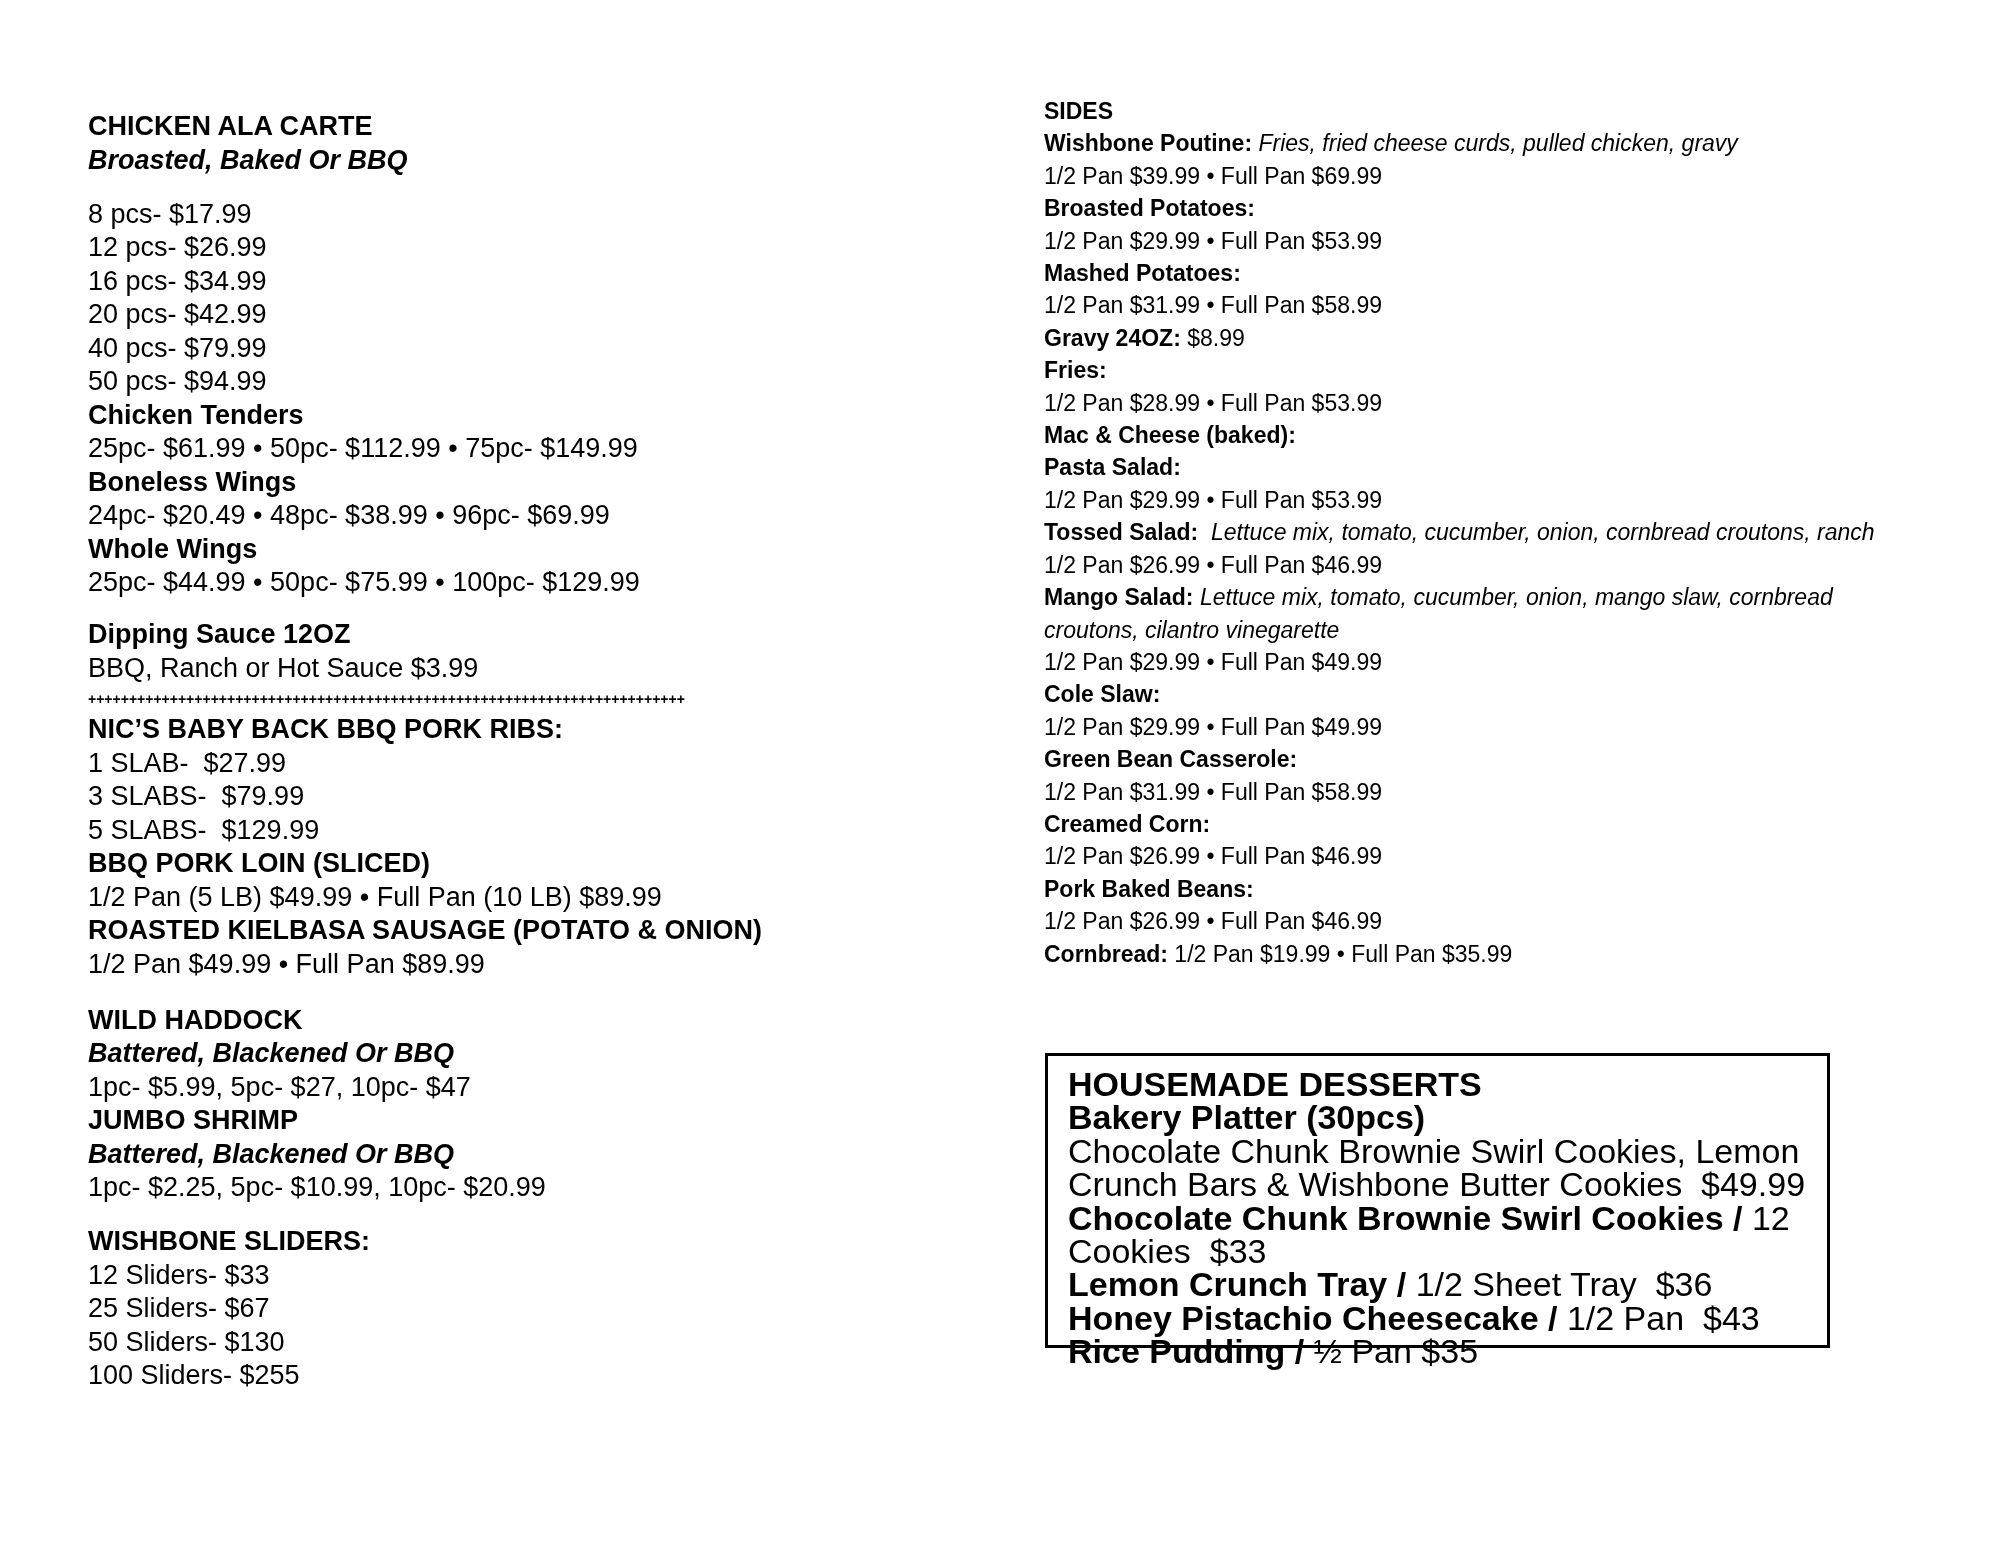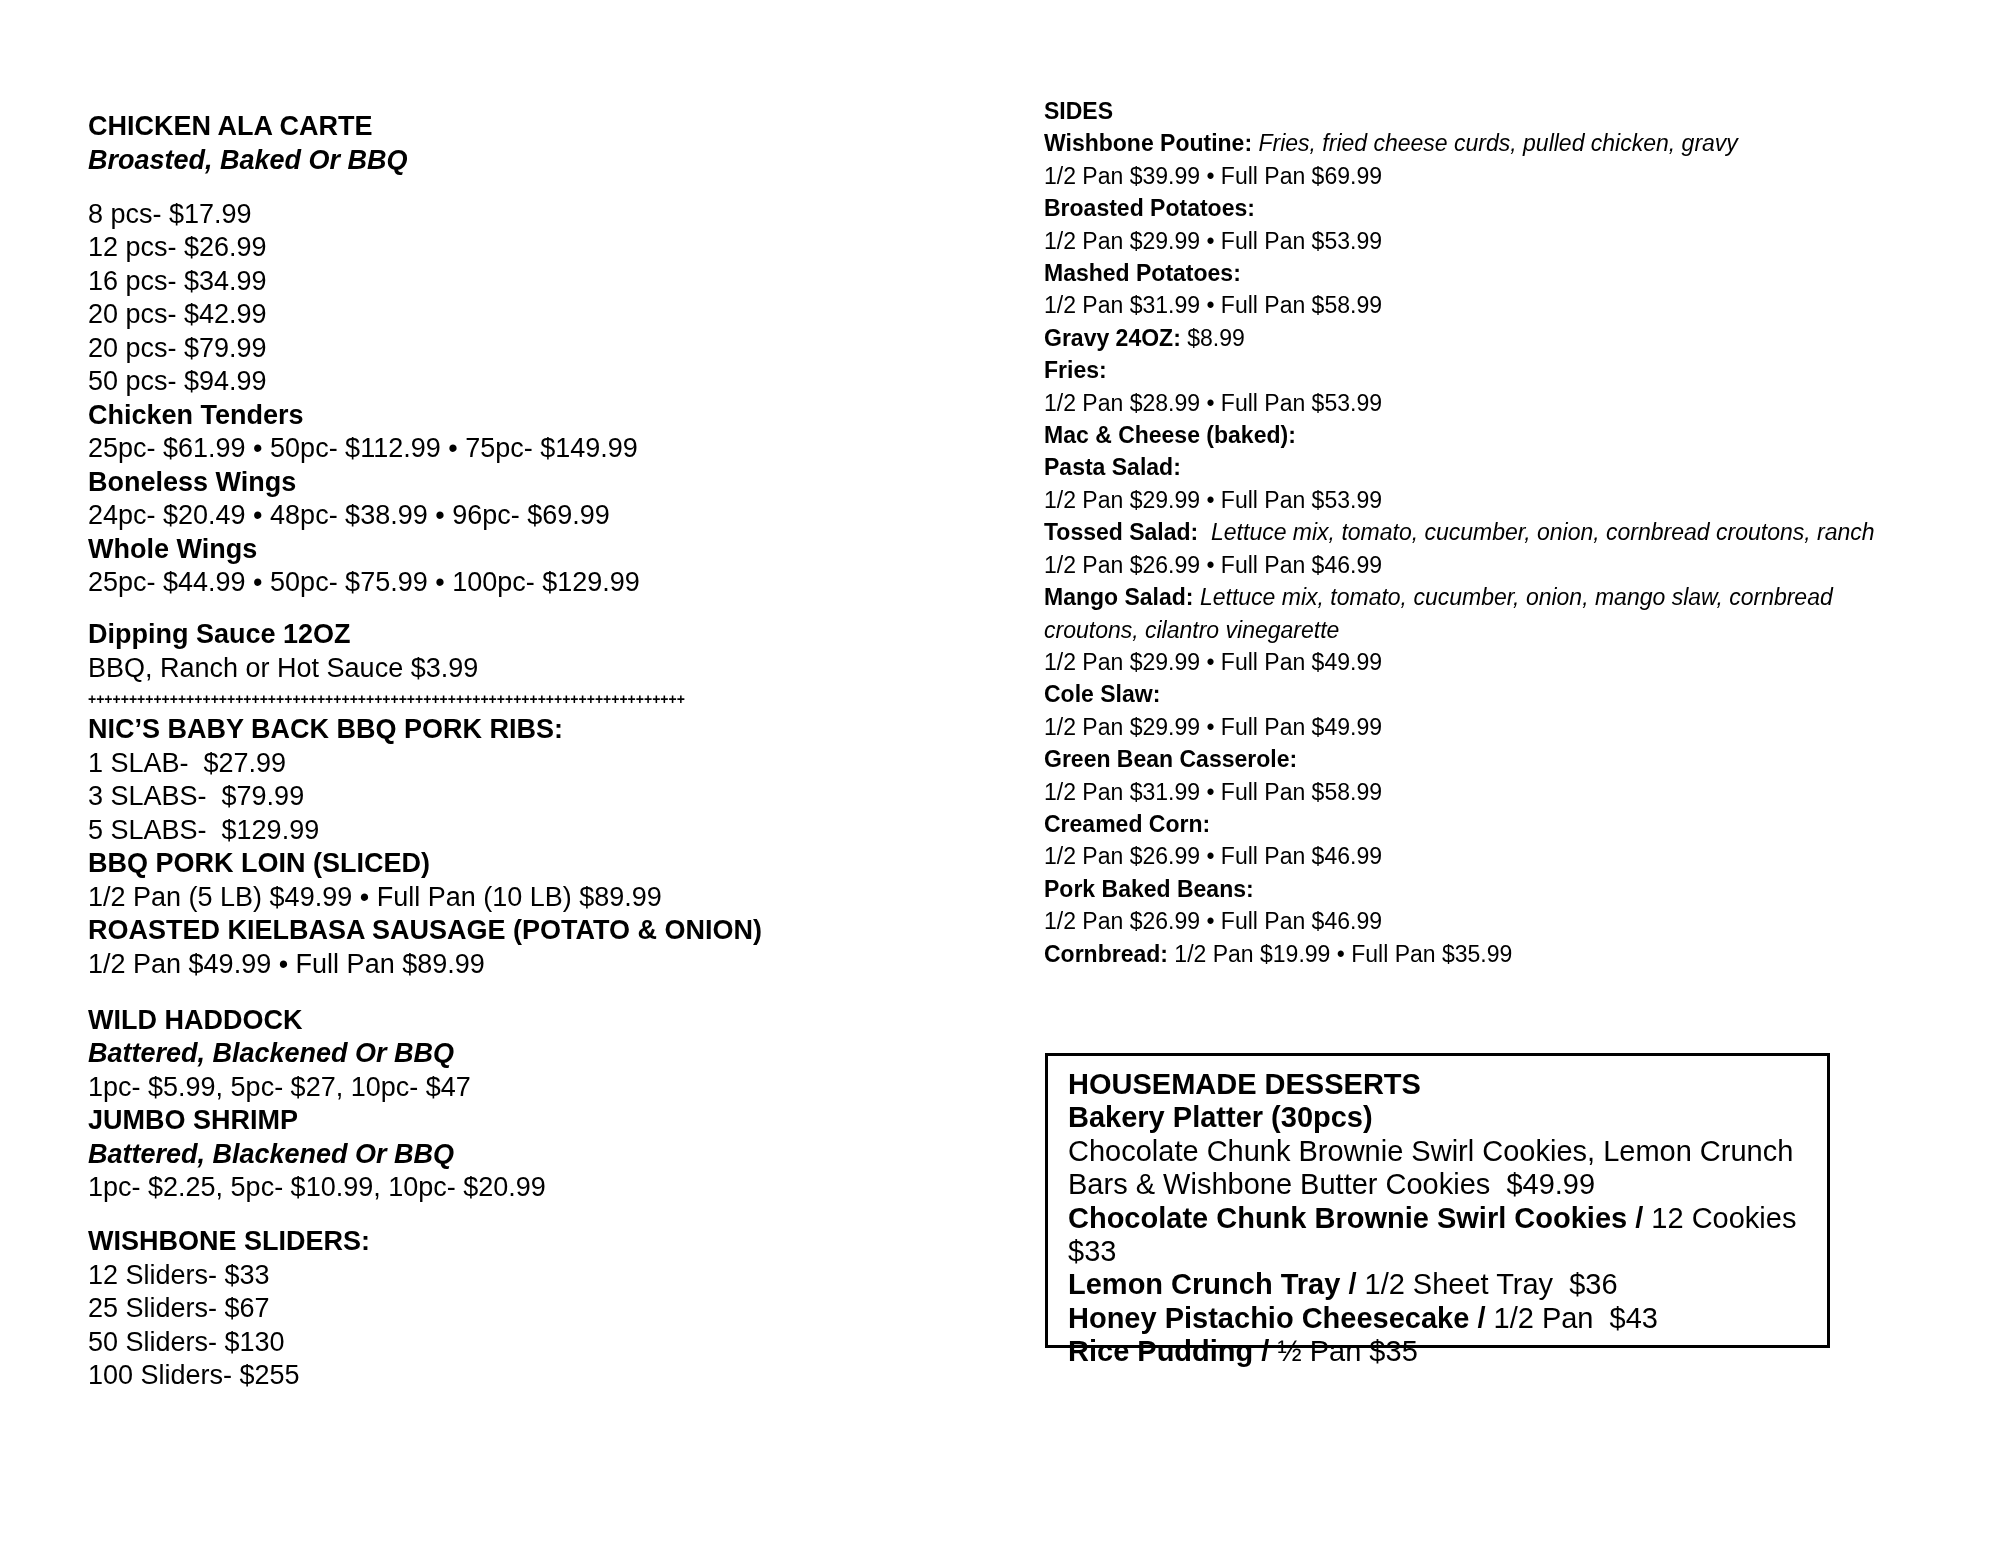--- a/index.html
+++ b/index.html
@@ -18,35 +18,35 @@
   .i{font-style:italic;}
   .sp-a{height:20.5px;}
   .sp-b{height:18.5px;}
   .sp-c{height:22.5px;}
   .sp-d{height:20.5px;}
   .sep{font-size:14px;line-height:28px;font-weight:700;letter-spacing:0;white-space:nowrap;overflow:hidden;}
   .dessert-box{
     position:absolute;left:1045px;top:1053px;width:785px;height:295px;
     border:3px solid #000;box-sizing:border-box;
     padding:12px 20px 0 20px;
-    font-size:29px;line-height:33.4px;
+    font-size:34px;line-height:33.4px;
   }
 </style>
 </head>
 <body>
 
 <div class="col col-left">
   <div class="ln b">CHICKEN ALA CARTE</div>
   <div class="ln bi">Broasted, Baked Or BBQ</div>
   <div class="sp-a"></div>
   <div class="ln">8 pcs- $17.99</div>
   <div class="ln">12 pcs- $26.99</div>
   <div class="ln">16 pcs- $34.99</div>
   <div class="ln">20 pcs- $42.99</div>
-  <div class="ln">20 pcs- $79.99</div>
+  <div class="ln">40 pcs- $79.99</div>
   <div class="ln">50 pcs- $94.99</div>
   <div class="ln b">Chicken Tenders</div>
   <div class="ln">25pc- $61.99 • 50pc- $112.99 • 75pc- $149.99</div>
   <div class="ln b">Boneless Wings</div>
   <div class="ln">24pc- $20.49 • 48pc- $38.99 • 96pc- $69.99</div>
   <div class="ln b">Whole Wings</div>
   <div class="ln">25pc- $44.99 • 50pc- $75.99 • 100pc- $129.99</div>
   <div class="sp-b"></div>
   <div class="ln b">Dipping Sauce 12OZ</div>
   <div class="ln">BBQ, Ranch or Hot Sauce $3.99</div>

